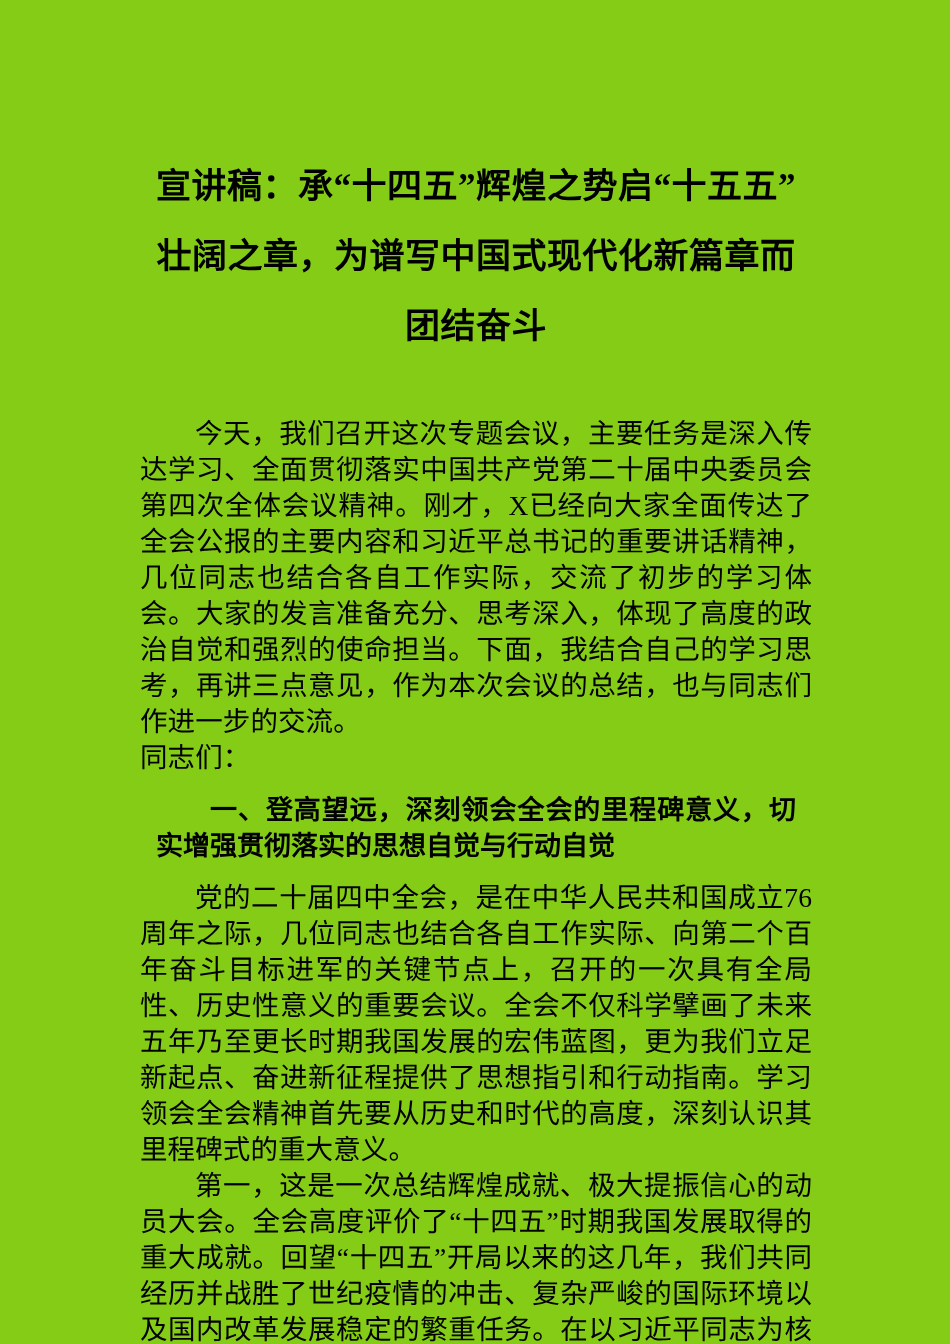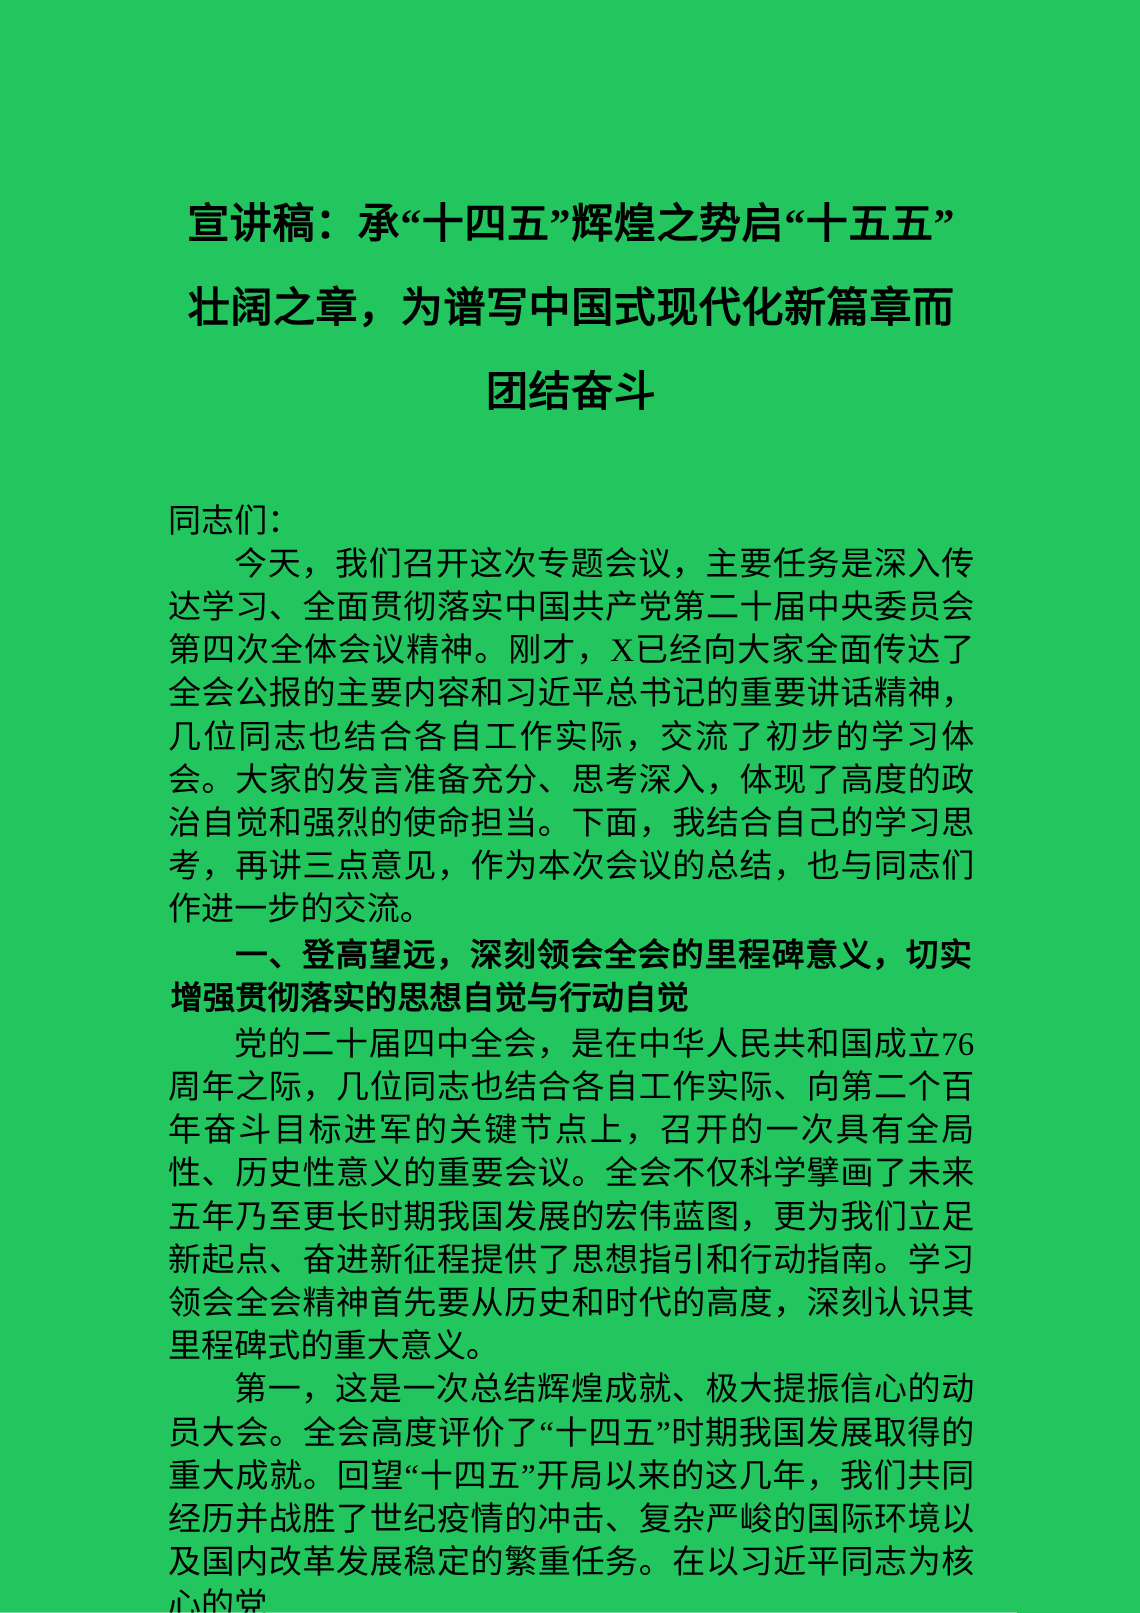--- a/index.html
+++ b/index.html
@@ -6,21 +6,21 @@
   html, body {
     margin: 0;
     padding: 0;
     background: #ffffff;
   }
 
   .page {
     position: relative;
     width: 950px;
     height: 1344px;
-    background: #22c55e;
+    background: #84cc16;
     overflow: hidden;
     box-sizing: border-box;
   }
 
   .page-body {
     position: absolute;
     left: 140px;
     top: 0;
     width: 672px;
   }
@@ -57,21 +57,21 @@
     word-break: break-all;
     letter-spacing: 0.1px;
   }
 
   .para.indent {
     text-indent: 2em;
   }
 
   
   .section-heading {
-    margin: 2px;
+    margin: 16px;
     font-family: "Liberation Sans", "DejaVu Sans", sans-serif;
     font-weight: 700;
     font-size: 27px;
     line-height: 36px;
     color: #000000;
     text-align: justify;
     text-justify: inter-ideograph;
     word-break: break-all;
     text-indent: 2em;
   }
@@ -79,23 +79,23 @@
 </head>
 <body>
 
 <div class="page">
   <div class="page-body">
 
     <h1 class="doc-title">宣讲稿：承“十四五”辉煌之势启“十五五”壮阔之章，为谱写中国式现代化新篇章而团结奋斗</h1>
 
     <div class="title-gap"></div>
 
+    <p class="para indent">今天，我们召开这次专题会议，主要任务是深入传达学习、全面贯彻落实中国共产党第二十届中央委员会第四次全体会议精神。刚才，X已经向大家全面传达了全会公报的主要内容和习近平总书记的重要讲话精神，几位同志也结合各自工作实际，交流了初步的学习体会。大家的发言准备充分、思考深入，体现了高度的政治自觉和强烈的使命担当。下面，我结合自己的学习思考，再讲三点意见，作为本次会议的总结，也与同志们作进一步的交流。</p>
+
     <p class="para">同志们：</p>
-
-    <p class="para indent">今天，我们召开这次专题会议，主要任务是深入传达学习、全面贯彻落实中国共产党第二十届中央委员会第四次全体会议精神。刚才，X已经向大家全面传达了全会公报的主要内容和习近平总书记的重要讲话精神，几位同志也结合各自工作实际，交流了初步的学习体会。大家的发言准备充分、思考深入，体现了高度的政治自觉和强烈的使命担当。下面，我结合自己的学习思考，再讲三点意见，作为本次会议的总结，也与同志们作进一步的交流。</p>
 
     <p class="section-heading">一、登高望远，深刻领会全会的里程碑意义，切实增强贯彻落实的思想自觉与行动自觉</p>
 
     <p class="para indent">党的二十届四中全会，是在中华人民共和国成立76周年之际，几位同志也结合各自工作实际、向第二个百年奋斗目标进军的关键节点上，召开的一次具有全局性、历史性意义的重要会议。全会不仅科学擘画了未来五年乃至更长时期我国发展的宏伟蓝图，更为我们立足新起点、奋进新征程提供了思想指引和行动指南。学习领会全会精神首先要从历史和时代的高度，深刻认识其里程碑式的重大意义。</p>
 
     <p class="para indent">第一，这是一次总结辉煌成就、极大提振信心的动员大会。全会高度评价了“十四五”时期我国发展取得的重大成就。回望“十四五”开局以来的这几年，我们共同经历并战胜了世纪疫情的冲击、复杂严峻的国际环境以及国内改革发展稳定的繁重任务。在以习近平同志为核心的党</p>
 
   </div>
 </div>
 

